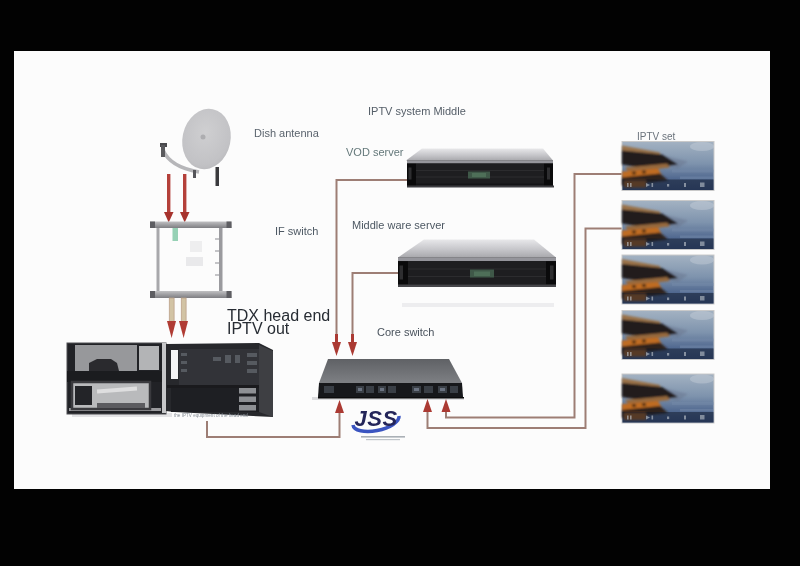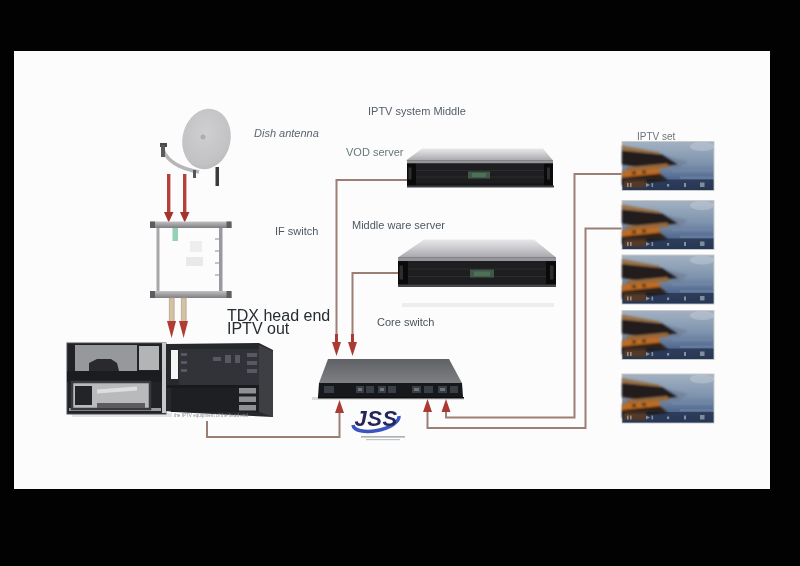--- a/index.html
+++ b/index.html
@@ -6,26 +6,26 @@
 body{width:800px;height:566px;position:relative;overflow:hidden;font-family:"Liberation Sans",sans-serif;}
 #slide{position:absolute;left:14px;top:51px;width:756px;height:438px;background:#fcfcfc;}
 .lbl{position:absolute;color:#4d5863;font-size:11px;line-height:13px;white-space:nowrap;z-index:5;filter:blur(0.5px);}
 #gsvg{position:absolute;left:0;top:0;z-index:3;filter:blur(0.45px);}
 </style>
 </head>
 <body>
 <div id="slide"></div>
 
 <div class="lbl" style="left:368px;top:105px;color:#555e68;">IPTV system Middle</div>
-<div class="lbl" style="left:254px;top:127px;color:#5a636d;font-style:italic;">Dish antenna</div>
+<div class="lbl" style="left:254px;top:127px;color:#5a636d;">Dish antenna</div>
 <div class="lbl" style="left:248px;top:225px;margin-left:27px;">IF switch</div>
 <div class="lbl" style="left:227px;top:309px;font-size:16px;color:#272c33;">TDX head end<br>IPTV out</div>
 <div class="lbl" style="left:346px;top:146px;color:#64787a;">VOD server</div>
 <div class="lbl" style="left:352px;top:219px;">Middle ware server</div>
-<div class="lbl" style="left:377px;top:316px;color:#49525c;text-align:right;">Core switch</div>
+<div class="lbl" style="left:377px;top:326px;color:#49525c;text-align:right;">Core switch</div>
 <div class="lbl" style="left:637px;top:130px;font-size:10px;color:#6b737c;text-align:center;">IPTV set</div>
 <div class="lbl" style="left:174px;top:413px;font-size:10px;line-height:10px;color:#878e96;transform:scale(.46,.55);transform-origin:left top;">the IPTV equipment of the head end</div>
 
 <svg id="gsvg" width="800" height="566" viewBox="0 0 800 566">
 <defs>
 <linearGradient id="gTopS" x1="0" y1="0" x2="0" y2="1">
 <stop offset="0" stop-color="#e8e8ea"></stop>
         <stop offset="0.55" stop-color="#c6c6ca"></stop>
         <stop offset="1" stop-color="#a8a8ac"></stop>
 </linearGradient>

